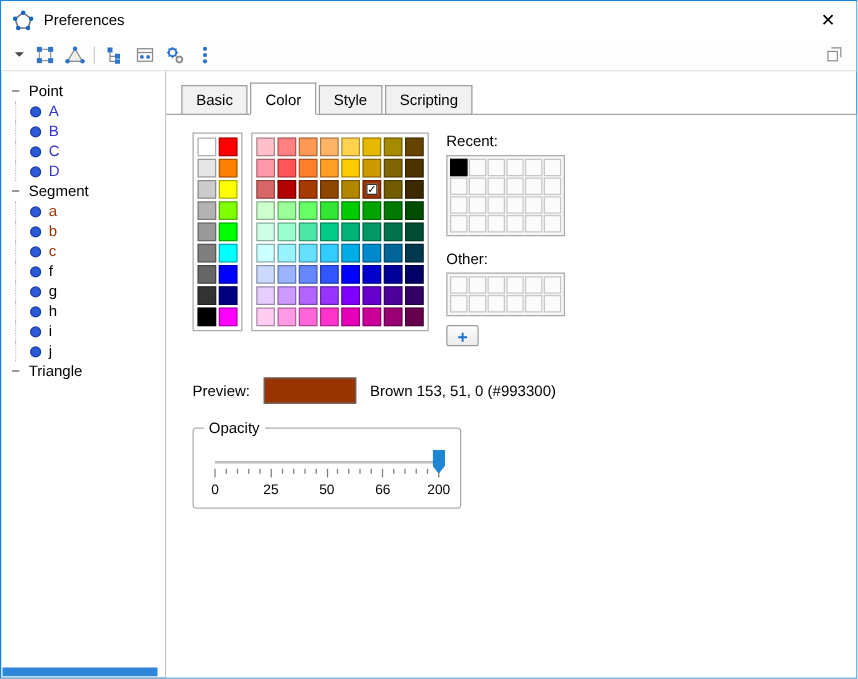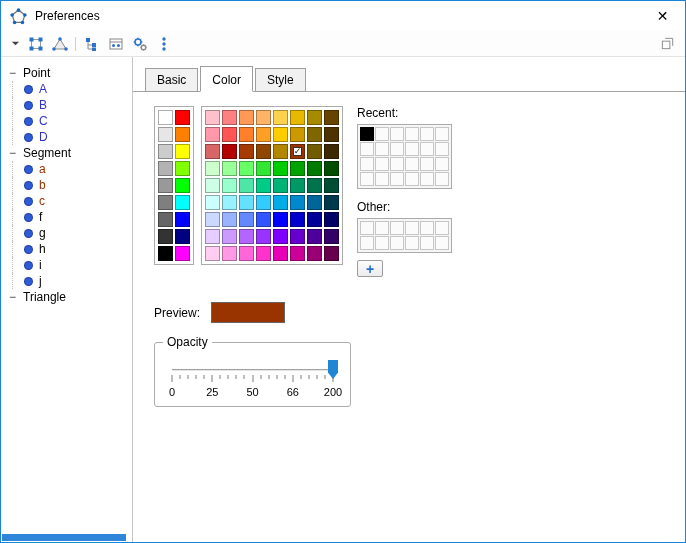--- a/index.html
+++ b/index.html
@@ -55,21 +55,21 @@
   .mini-cell { width: 14px; height: 14px; border: 1px solid #C6C6C6; background: #FBFBFB; }
   .mini-cell.filled { border-color: rgba(0,0,0,.45); }
   .add-btn { margin-top: 7px; width: 26px; height: 17px; border: 1px solid #9C9C9C; border-radius: 2px; background: linear-gradient(#FCFCFC, #ECECEC); color: #1E6FD0; font-size: 14px; font-weight: bold; line-height: 12px; display: flex; align-items: center; justify-content: center; }
 
   
   .preview-row { display: flex; align-items: center; margin-top: 25px; }
   .preview-label { margin-right: 11px; }
   .preview-swatch { width: 74px; height: 21px; border: 1px solid #666; margin-right: 11px; }
 
   
-  .opacity-group { margin-top: 19px; width: 197px; border: 1px solid #ADADAD; border-radius: 3px; position: relative; padding: 15px 12px 4px; background: #fff; }
+  .opacity-group { margin-top: 19px; width: 215px; border: 1px solid #ADADAD; border-radius: 3px; position: relative; padding: 15px 12px 4px; background: #fff; }
   .group-legend { position: absolute; top: -8px; left: 8px; background: #fff; padding: 0 4px; }
   .slider { position: relative; height: 44px; margin: 0 5px; }
   .slider-track { position: absolute; top: 11px; left: 0; right: 0; height: 2px; background: #A2A2A2; border-bottom: 1px solid #E4E4E4; }
   .slider-thumb { position: absolute; top: 2px; width: 10px; height: 19px; background: #1E86D2; transform: translateX(-50%); clip-path: polygon(0 0, 100% 0, 100% 66%, 50% 100%, 0 66%); }
   .ticks { position: absolute; top: 17px; left: 0; right: 0; height: 9px; }
   .tick { position: absolute; top: 0; width: 1px; background: #7E7E7E; transform: translateX(-50%); }
   .tick.minor { height: 4px; }
   .tick.major { height: 7px; }
   .slider-labels { position: absolute; top: 28px; left: 0; right: 0; height: 13px; font-size: 11px; }
   .slider-labels span { position: absolute; transform: translateX(-50%); }
@@ -246,20 +246,21 @@
           </div>
         </div>
       <div class="tree-hscroll"></div>
     </div>
 
     <div class="content-panel">
       <div class="tabs">
         <div class="tab">Basic</div>
         <div class="tab active">Color</div>
         <div class="tab">Style</div>
+        <div class="tab">Scripting</div>
       </div>
 
       <div class="tab-content">
 
         <div class="picker-row">
           <div class="swatch-panel quick-grid" id="quick-grid">
               <div class="cell" style="background: rgb(255, 255, 255);"></div>
               <div class="cell" style="background: rgb(255, 0, 0);"></div>
               <div class="cell" style="background: rgb(230, 230, 230);"></div>
               <div class="cell" style="background: rgb(255, 127, 0);"></div>
@@ -397,20 +398,21 @@
                 <div class="mini-cell"></div>
                 <div class="mini-cell"></div>
               </div>
             <div class="add-btn">+</div>
           </div>
         </div>
 
         <div class="preview-row">
           <span class="preview-label">Preview:</span>
           <div class="preview-swatch" id="preview-swatch" style="background: rgb(153, 51, 0);"></div>
+          <span>Brown 153, 51, 0 (#993300)</span>
         </div>
 
         <div class="opacity-group">
           <span class="group-legend">Opacity</span>
           <div class="slider">
             <div class="slider-track"></div>
             <div class="ticks" id="opacity-ticks">
                 <div class="tick major" style="left: 0%;"></div>
                 <div class="tick minor" style="left: 5%;"></div>
                 <div class="tick minor" style="left: 10%;"></div>

